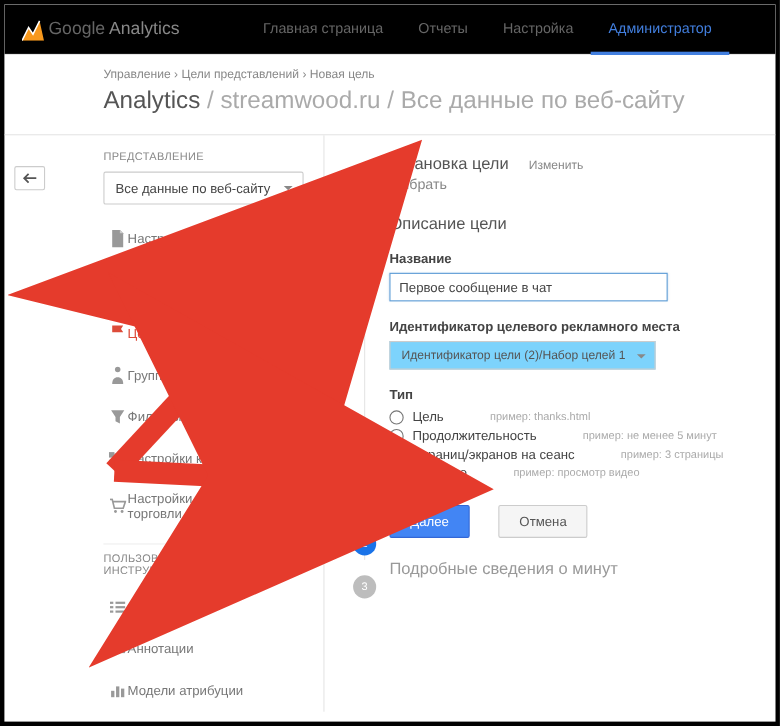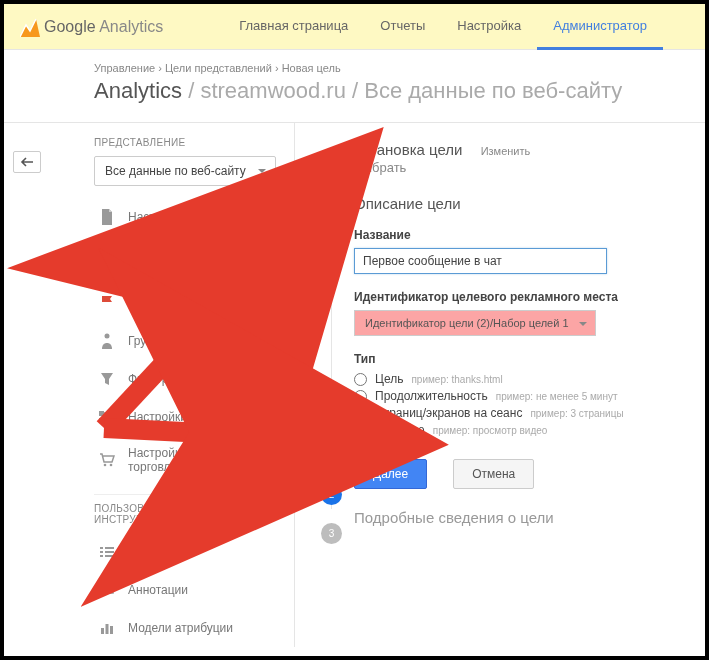--- a/index.html
+++ b/index.html
@@ -1,61 +1,61 @@
 <!DOCTYPE html>
 <html><head>
 <meta charset="utf-8">
 <style>
   * { box-sizing: border-box; margin: 0; padding: 0; }
   body { font-family: Arial, sans-serif; font-size: 13px; color: #444; background: #fff; }
   .frame { width: 709px; height: 660px; border: 4px solid #000; position: relative; overflow: hidden; }
-  .topbar { height: 46px; background: #fef9c3; border-bottom: 1px solid #e5e5e5; display: flex; align-items: center; padding: 0 16px; }
+  .topbar { height: 46px; background: #000000; border-bottom: 1px solid #e5e5e5; display: flex; align-items: center; padding: 0 16px; }
   .logo { display: flex; align-items: center; gap: 4px; }
   .logo-text { color: #888; font-size: 16px; font-weight: 400; }
   .logo-text b { color: #666; font-weight: 400; }
   .nav { display: flex; margin-left: 60px; gap: 0; justify-content: center; }
   .nav-item { padding: 14px 16px; color: #666; font-size: 13px; cursor: pointer; border-bottom: 3px solid transparent; }
   .nav-item.active { color: #427fdf; border-bottom-color: #427fdf; }
   .crumbs { padding: 12px 0 0 90px; font-size: 11px; color: #888; }
   .crumbs span { color: #888; }
   .page-title { padding: 4px 0 18px 90px; font-size: 22px; color: #555; }
   .page-title .gray { color: #aaa; }
   .hr { border-top: 1px solid #e5e5e5; margin: 0 0 0 0; }
   .body { display: flex; position: relative; }
   .gutter { width: 46px; padding-top: 28px; display: flex; justify-content: center; align-items: flex-start; }
   .back-btn { width: 28px; height: 22px; border: 1px solid #ccc; border-radius: 2px; display: flex; align-items: center; justify-content: center; background: #fff; cursor: pointer; }
   .left-col { width: 244px; padding: 14px 18px 0 44px; }
   .section-label { font-size: 10px; color: #888; letter-spacing: 0.3px; margin-bottom: 8px; text-transform: uppercase; }
   .dropdown { border: 1px solid #ccc; border-radius: 2px; padding: 7px 28px 7px 10px; font-size: 12px; color: #444; position: relative; background: #fff; cursor: pointer; margin-bottom: 12px; }
   .dropdown::after { content: ''; position: absolute; right: 9px; top: 12px; border-left: 4px solid transparent; border-right: 4px solid transparent; border-top: 4px solid #888; }
   .menu { list-style: none; }
-  .menu li { display: flex; align-items: center; padding: 10px 0 10px 4px; color: #777; cursor: pointer; font-size: 12px; gap: 12px; }
+  .menu li { display: flex; align-items: center; padding: 10px 0 10px 4px; color: #777; cursor: pointer; font-size: 12px; }
   .menu li.active { color: #dd4b39; }
   .menu .icon { width: 18px; height: 18px; display: flex; align-items: center; justify-content: center; color: #999; flex-shrink: 0; }
   .menu li.active .icon { color: #dd4b39; }
   .menu-divider { border-top: 1px solid #eee; margin: 10px 0 8px; }
   .right-col { flex: 1; border-left: 1px solid #e5e5e5; padding: 18px 18px 18px 26px; position: relative; }
   .step { display: flex; gap: 12px; margin-bottom: 4px; align-items: flex-end; position: relative; }
   .step-line { position: absolute; left: 10px; top: 22px; bottom: -4px; width: 1px; background: #e5e5e5; }
   .step-badge { width: 21px; height: 21px; border-radius: 50%; display: flex; align-items: center; justify-content: center; font-size: 11px; color: #fff; flex-shrink: 0; position: relative; z-index: 1; }
   .badge-done { background: #0f9d58; }
   .badge-active { background: #1a73e8; font-size: 10px; }
   .badge-pending { background: #bdbdbd; font-size: 10px; }
   .step-content { flex: 1; padding-bottom: 16px; }
   .step-title { font-size: 15px; color: #555; margin-bottom: 2px; }
   .step-sub { font-size: 13px; color: #888; }
   .change-link { color: #888; font-size: 11px; margin-left: 14px; cursor: pointer; }
   .field-label { font-size: 12px; color: #444; font-weight: bold; margin: 16px 0 6px; }
   .text-input { width: 253px; border: 1px solid #5b9bd5; padding: 5px 8px; font-size: 12px; color: #444; box-shadow: 0 0 2px rgba(90,155,213,0.4); }
-  .select-box { border: 1px solid #ccc; background: #fca5a5; padding: 6px 26px 6px 10px; font-size: 11px; color: #555; position: relative; display: inline-block; cursor: pointer; }
+  .select-box { border: 1px solid #ccc; background: #7dd3fc; padding: 6px 26px 6px 10px; font-size: 11px; color: #555; position: relative; display: inline-block; cursor: pointer; }
   .select-box::after { content: ''; position: absolute; right: 8px; top: 11px; border-left: 4px solid transparent; border-right: 4px solid transparent; border-top: 4px solid #888; }
   .radio-row { display: flex; align-items: center; gap: 8px; margin: 3px 0; font-size: 12px; }
   .radio-row input { margin: 0; }
   .radio-label { color: #444; }
-  .radio-hint { color: #aaa; font-size: 10px; }
+  .radio-hint { color: #aaa; font-size: 10px; margin-left: 34px; }
   .btn-row { margin-top: 22px; display: flex; gap: 26px; }
   .btn { padding: 7px 18px; font-size: 12px; border-radius: 2px; cursor: pointer; border: 1px solid transparent; }
   .btn-primary { background: #4285f4; color: #fff; border-color: #3367d6; }
   .btn-secondary { background: #f5f5f5; color: #555; border-color: #ccc; }
   .arrows { position: absolute; inset: 0; pointer-events: none; z-index: 50; }
 </style>
 </head>
 <body>
 <div class="frame">
 
@@ -255,21 +255,21 @@
         <div class="btn-row">
           <div class="btn btn-primary">Далее</div>
           <div class="btn btn-secondary">Отмена</div>
         </div>
       </div>
     </div>
 
     <div class="step">
       <div class="step-badge badge-pending">3</div>
       <div class="step-content">
-        <div class="step-title" style="color:#999">Подробные сведения о цели</div>
+        <div class="step-title" style="color:#999">Подробные сведения о минут</div>
       </div>
     </div>
   </div>
 
   <svg class="arrows" width="701" height="520" viewBox="0 0 701 520">
     <defs>
       <marker id="ah" markerWidth="18" markerHeight="18" refX="12" refY="9" orient="auto">
         <path d="M0,0 L18,9 L0,18 L5,9 z" fill="#e53b2c"></path>
       </marker>
     </defs>

